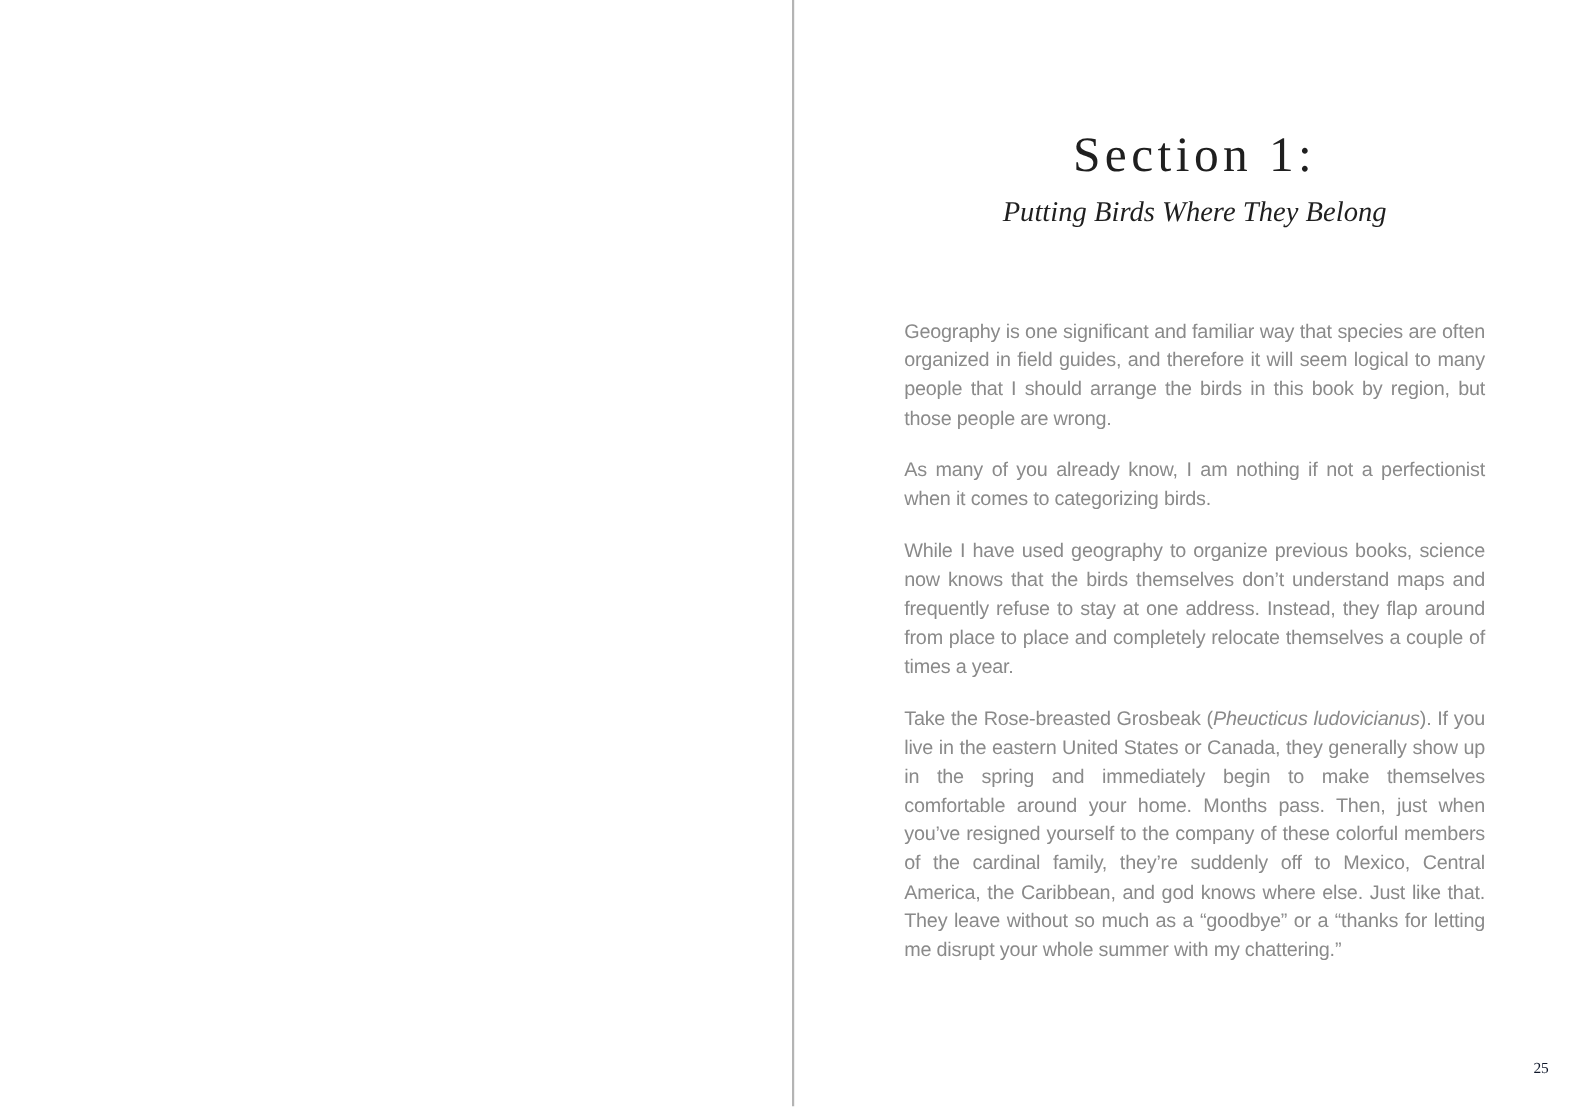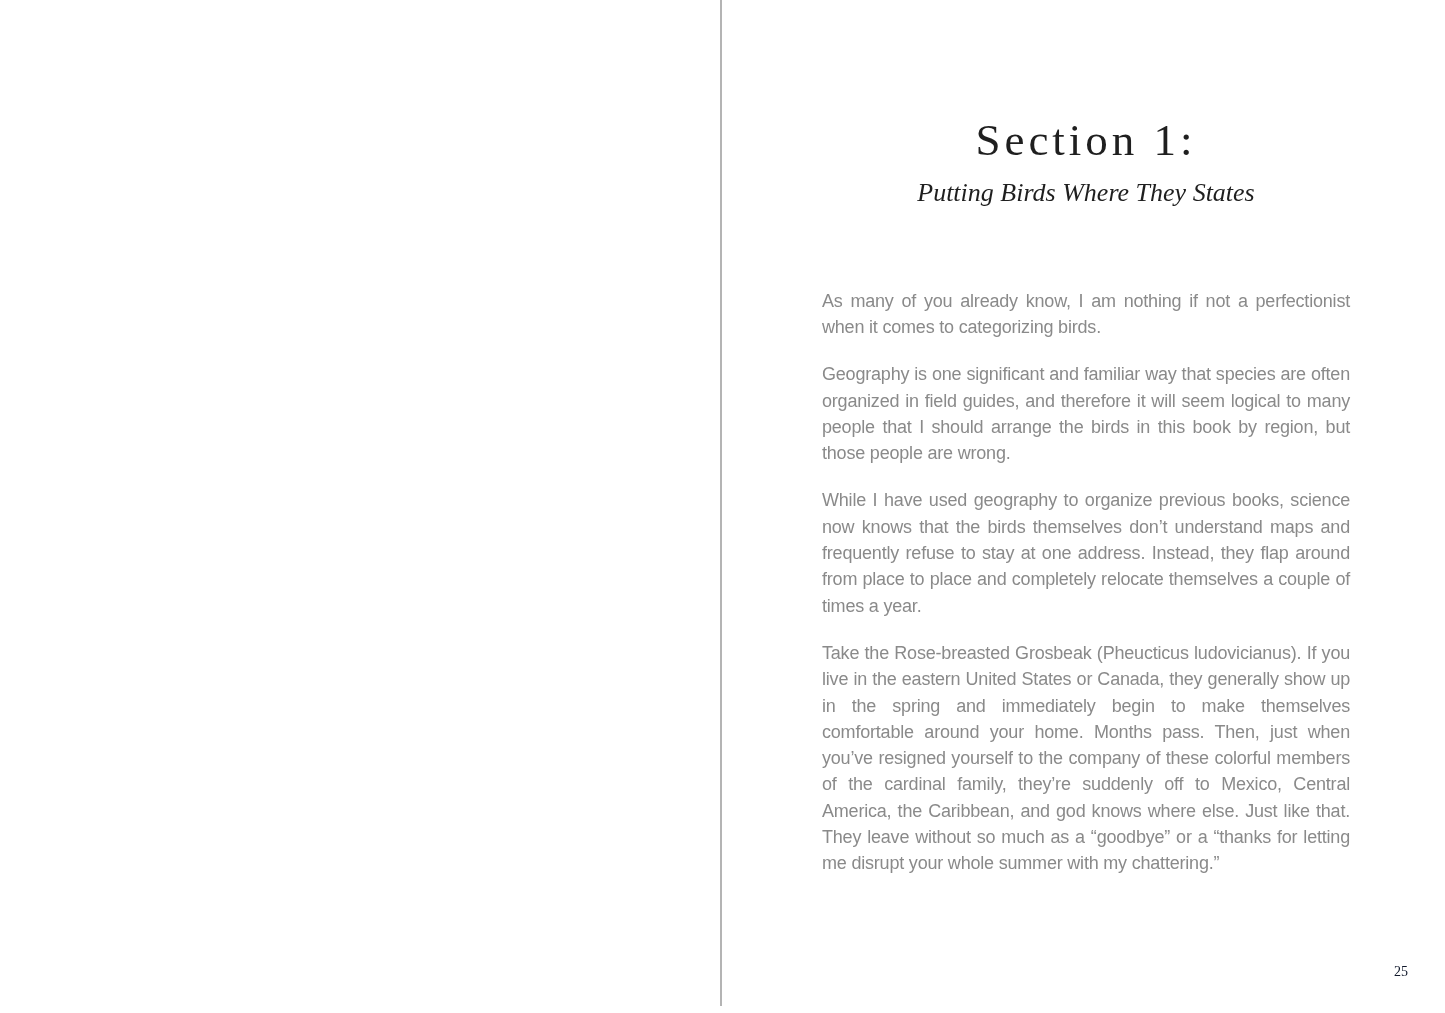--- a/index.html
+++ b/index.html
@@ -65,40 +65,41 @@
     font-size: 18px;
     line-height: 26.3px;
     letter-spacing: -0.2px;
     color: #8a8a8a;
     font-weight: 300;
   }
   .body-text p:last-child {
     margin-bottom: 0;
   }
   .italic {
+    font-style: italic;
   }
   .pagenum {
     position: absolute;
     left: 1394px;
     top: 964px;
     font-family: "Liberation Serif", "DejaVu Serif", serif;
     font-size: 14px;
     color: #0f172a;
   }
 </style>
 </head>
 <body>
 
 <div class="canvas">
   <div class="page-left"></div>
   <div class="divider"></div>
   <div class="page-right">
     <h1 class="section-heading">Section 1:</h1>
-    <div class="section-subtitle">Putting Birds Where They States</div>
+    <div class="section-subtitle">Putting Birds Where They Belong</div>
     <div class="body-text">
+      <p>Geography is one significant and familiar way that species are often organized in field guides, and therefore it will seem logical to many people that I should arrange the birds in this book by region, but those people are wrong.</p>
       <p>As many of you already know, I am nothing if not a perfectionist when it comes to categorizing birds.</p>
-      <p>Geography is one significant and familiar way that species are often organized in field guides, and therefore it will seem logical to many people that I should arrange the birds in this book by region, but those people are wrong.</p>
       <p>While I have used geography to organize previous books, science now knows that the birds themselves don’t understand maps and frequently refuse to stay at one address. Instead, they flap around from place to place and completely relocate themselves a couple of times a year.</p>
       <p><span>Take the Rose-breasted Grosbeak (</span><span class="italic">Pheucticus ludovicianus</span><span>). If you live in the eastern United States or Canada, they generally show up in the spring and immediately begin to make themselves comfortable around your home. Months pass. Then, just when you’ve resigned yourself to the company of these colorful members of the cardinal family, they’re suddenly off to Mexico, Central America, the Caribbean, and god knows where else. Just like that. They leave without so much as a “goodbye” or a “thanks for letting me disrupt your whole summer with my chattering.”</span></p>
     </div>
   </div>
   <div class="pagenum">25</div>
 </div>
 
 </body></html>

